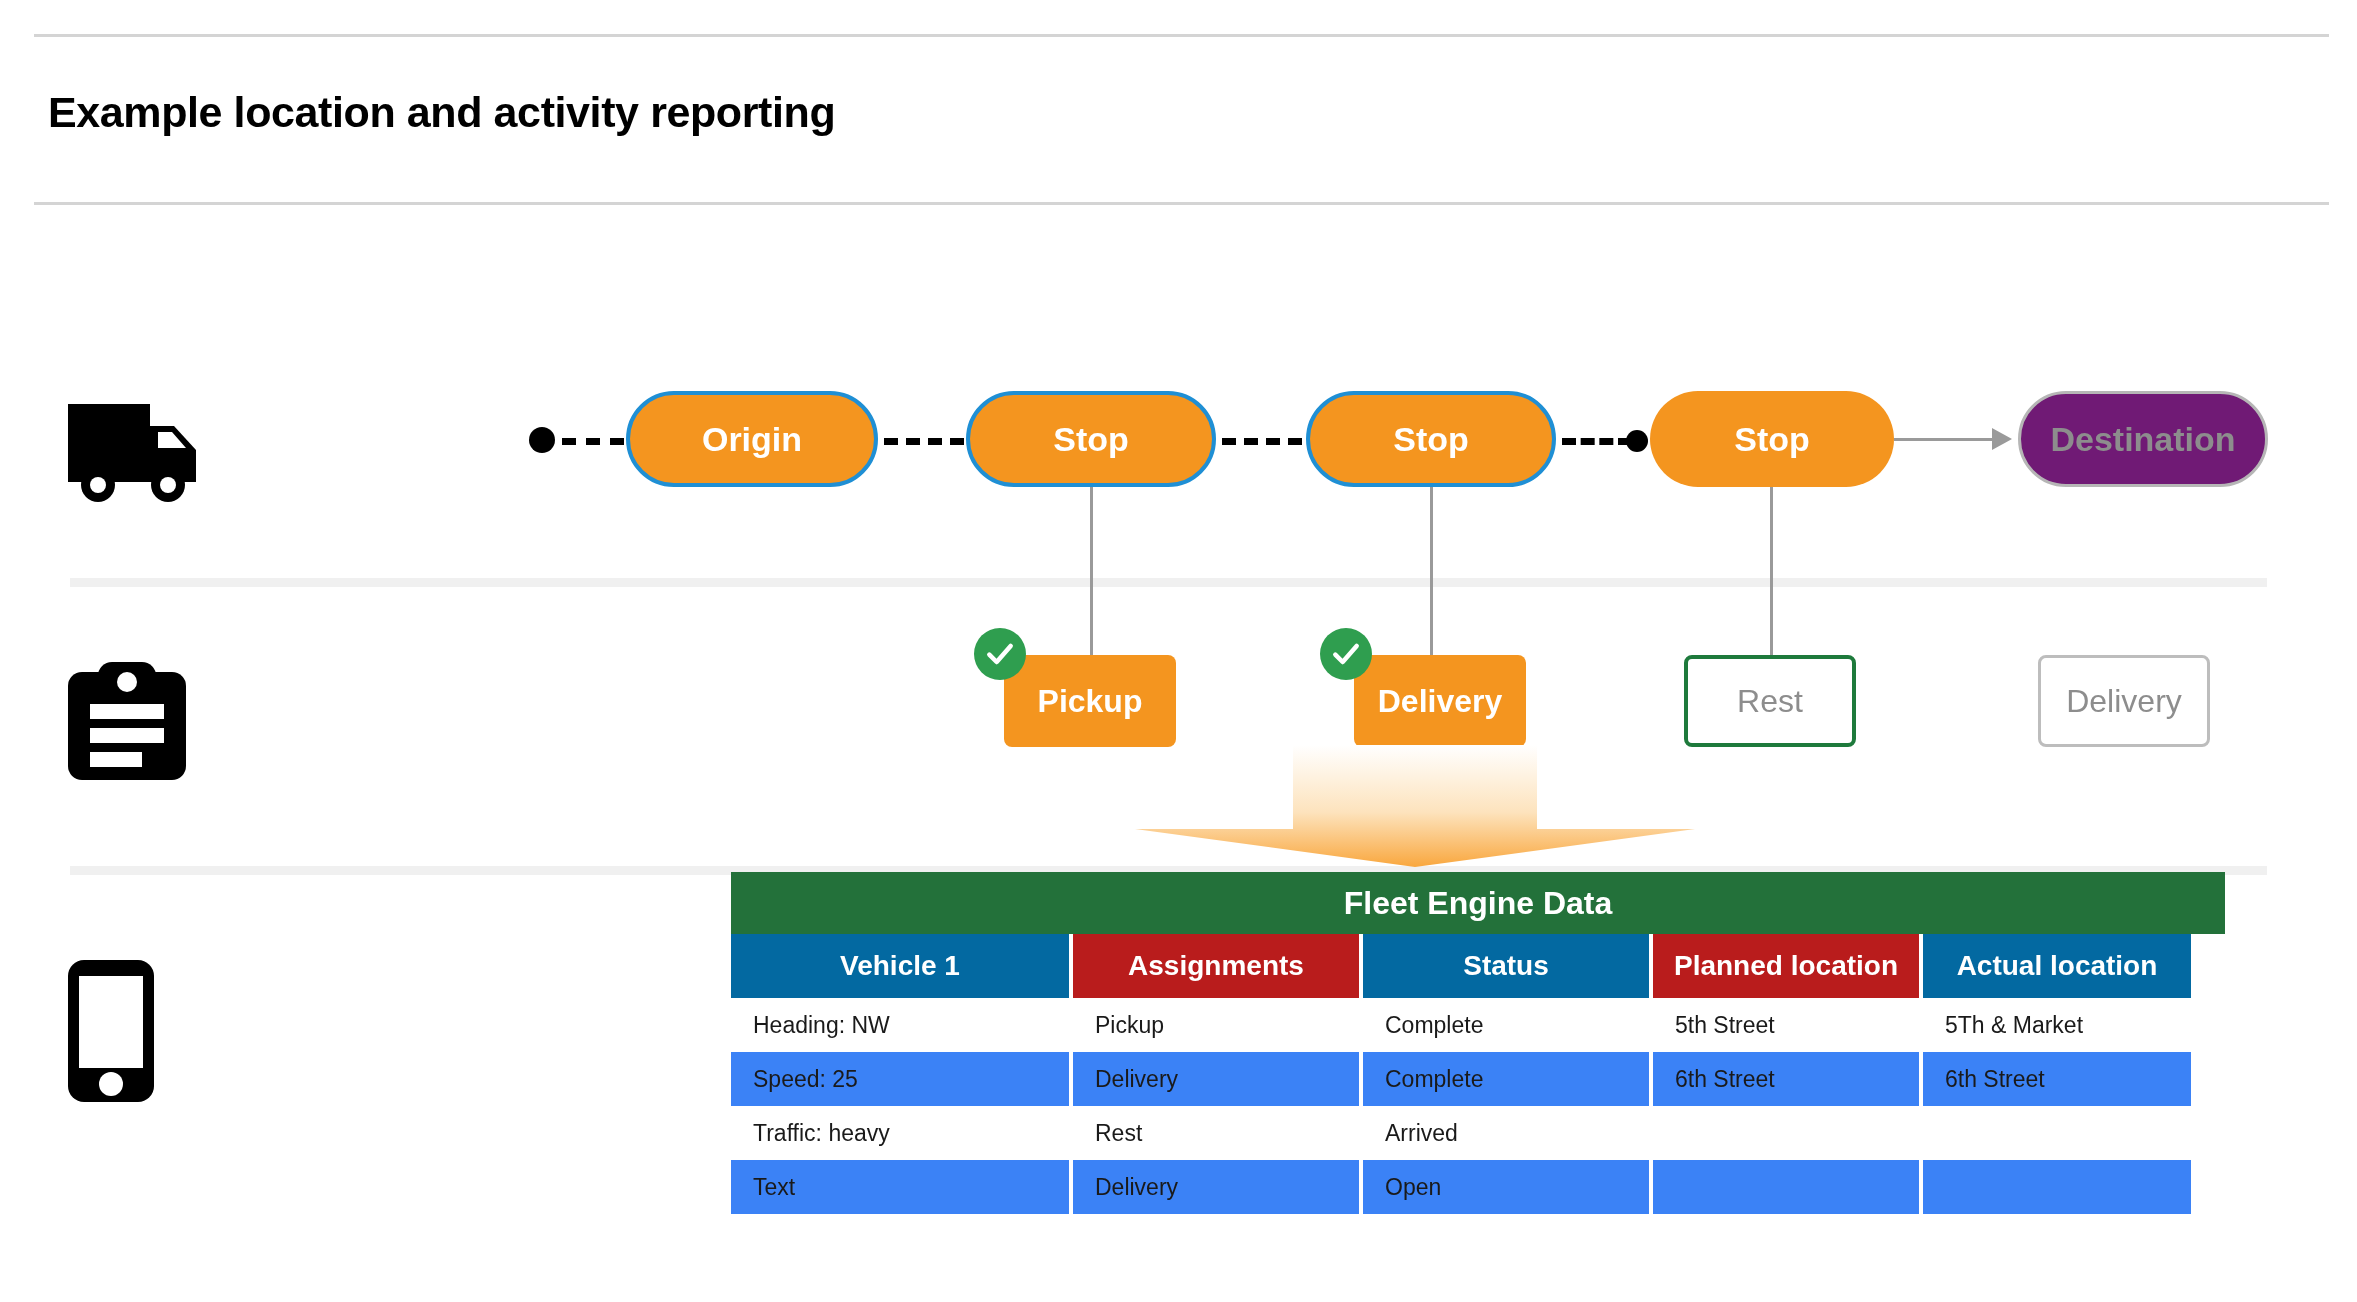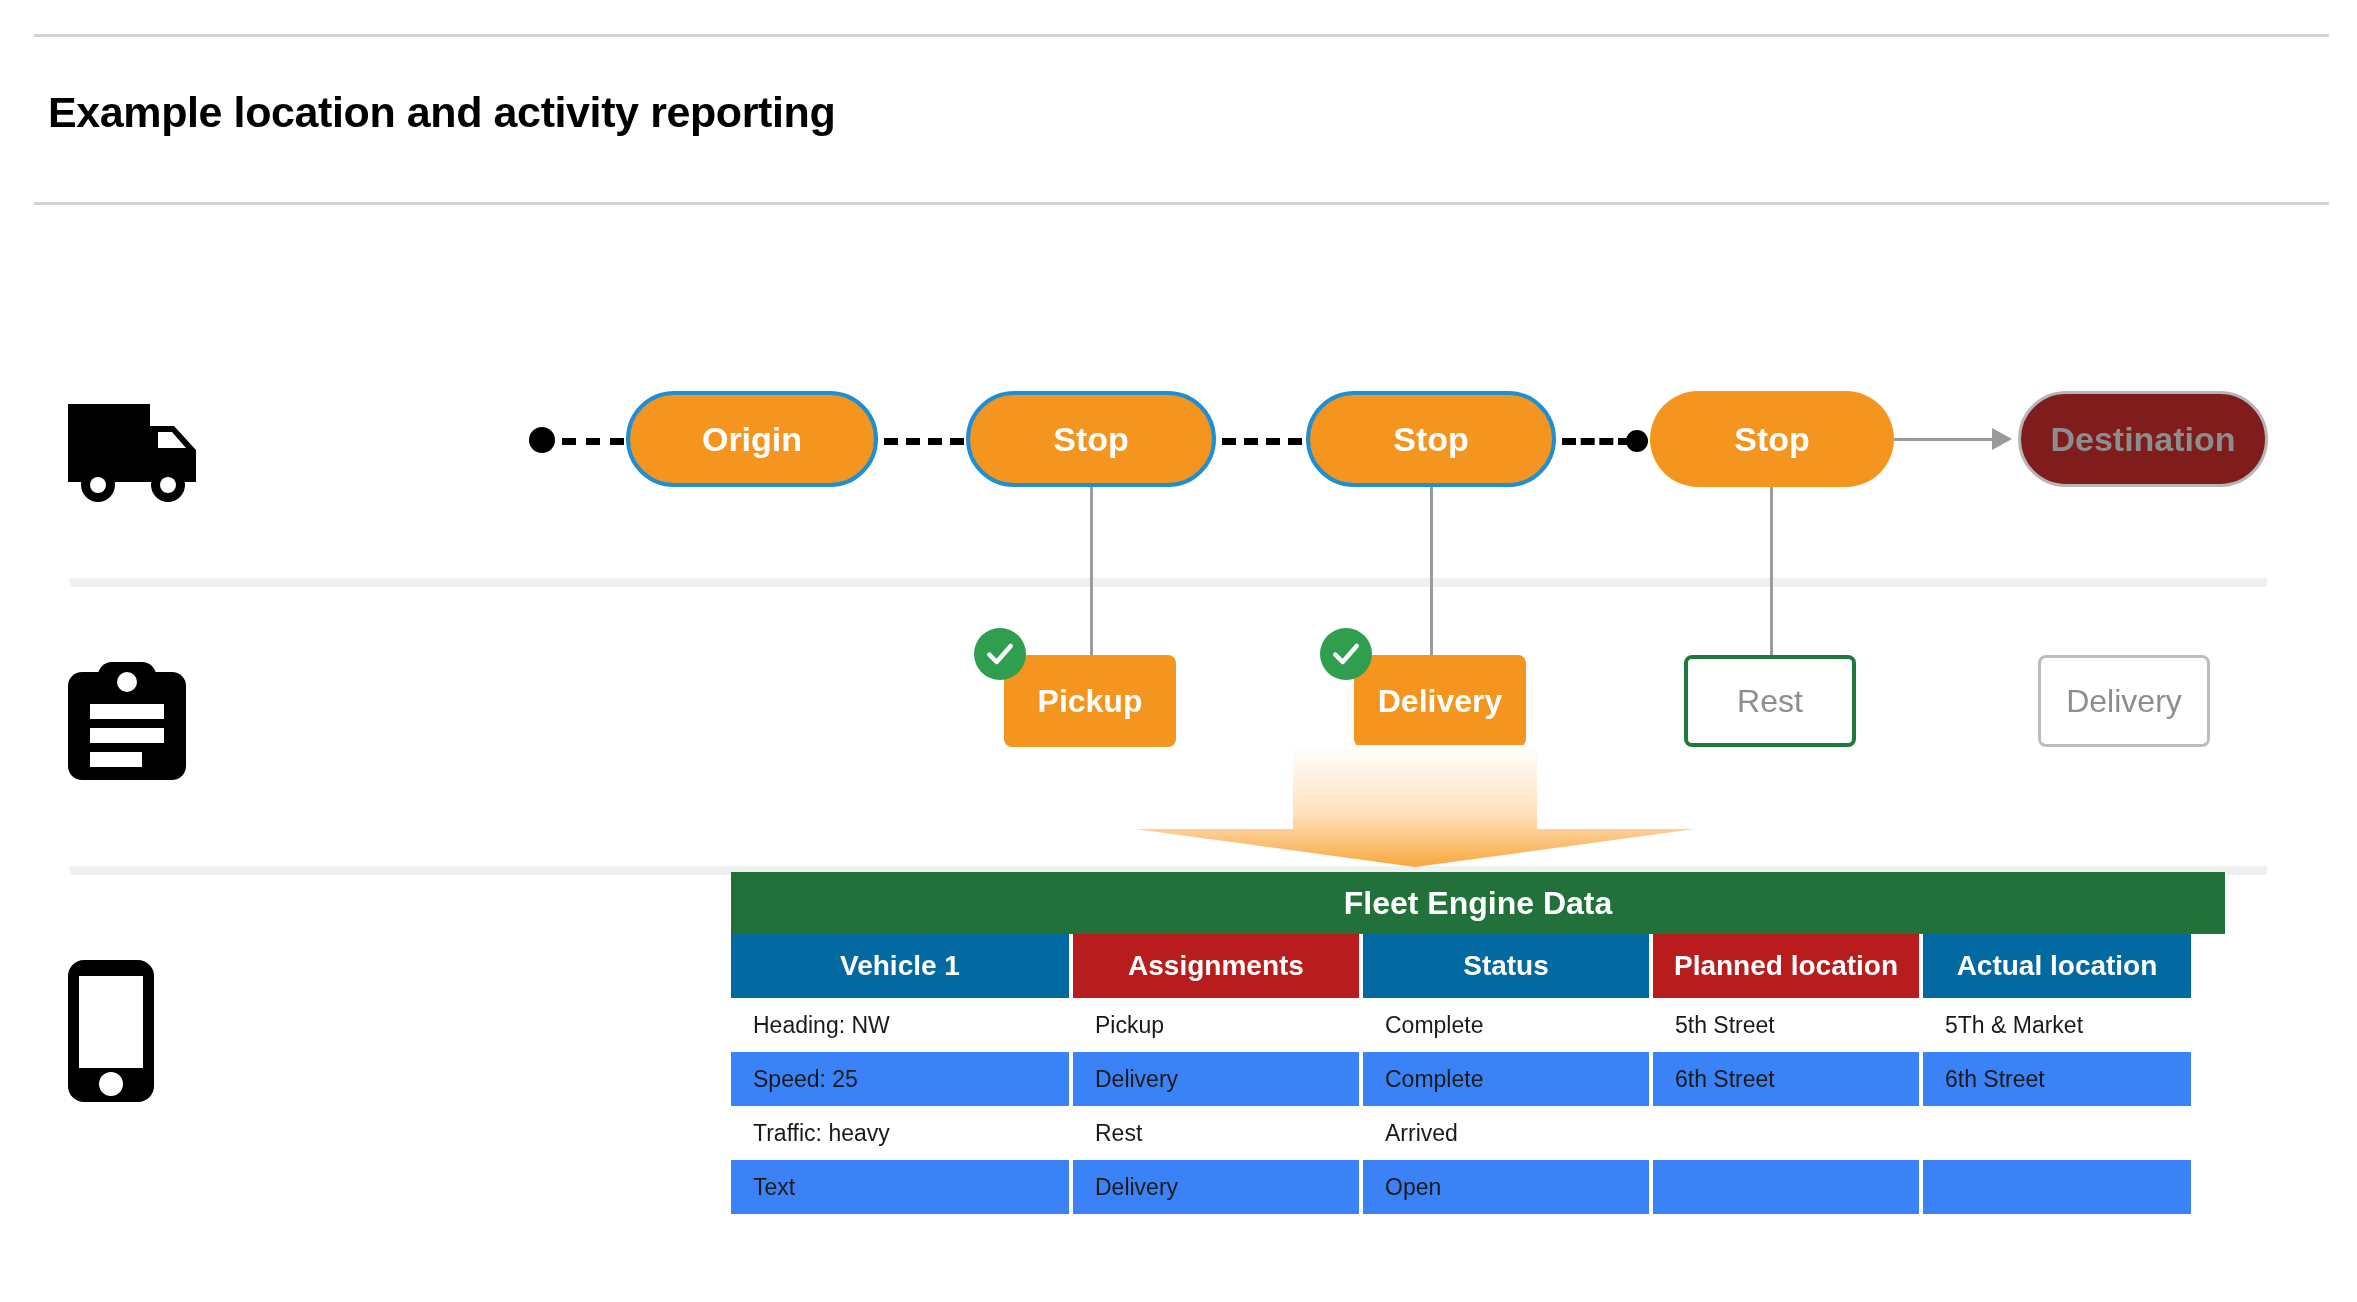--- a/index.html
+++ b/index.html
@@ -97,21 +97,21 @@
     font-size: 34px;
     font-weight: 600;
     color: #ffffff;
     background: #f4951f;
     border: 4px solid #1f8fd4;
   }
   .pill.no-border {
     border: none;
   }
   .pill.ghost {
-    background: #7f1d1d;
+    background: #701a75;
     border: 3px solid #b6b6b6;
     color: #8d8d8d;
   }
 
   .arrow-line {
     position: absolute;
     top: 438px;
     height: 3px;
     background: #9a9a9a;
   }

